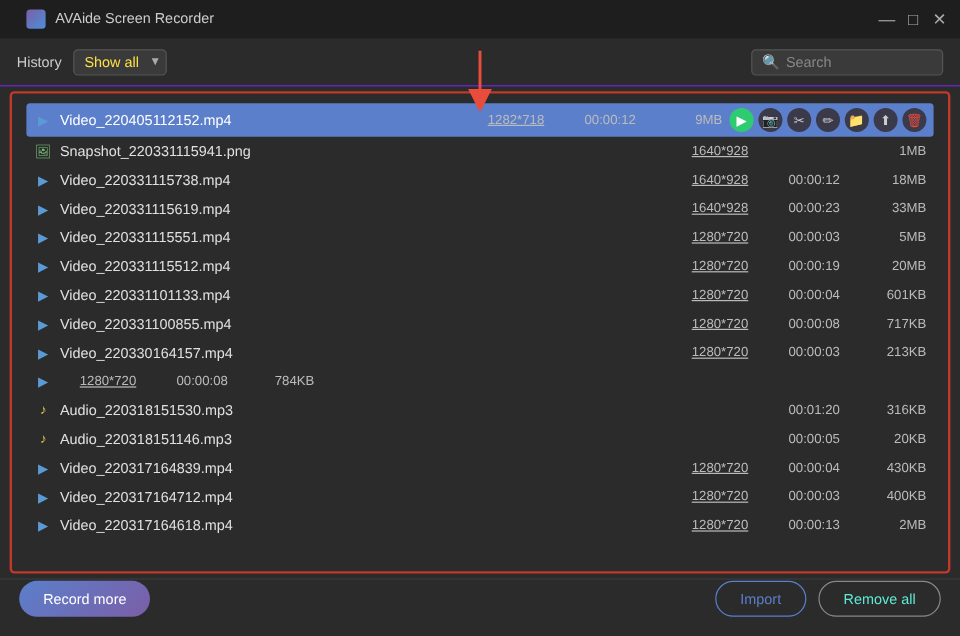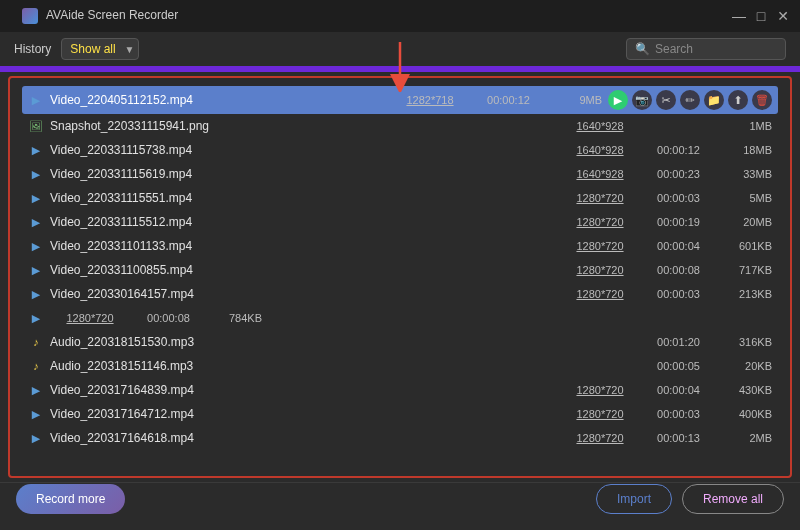--- a/index.html
+++ b/index.html
@@ -48,21 +48,21 @@
       color: #aaa;
       font-size: 14px;
     }
     .toolbar {
       height: 40px;
       background: #2b2b2b;
       display: flex;
       align-items: center;
       padding: 0 14px;
       gap: 10px;
-      border-bottom: 6px solid #6d28d9;
+      border-bottom: 1px solid #6d28d9;
     }
     .history-label {
       color: #ccc;
       font-size: 12px;
     }
     .select-wrapper {
       position: relative;
       display: flex;
       align-items: center;
     }
@@ -260,21 +260,21 @@
       border-radius: 20px;
       color: #5b7fcb;
       padding: 7px 20px;
       font-size: 12px;
       cursor: pointer;
     }
     .btn-remove {
       background: transparent;
       border: 1px solid #888;
       border-radius: 20px;
-      color: #f0abfc;
+      color: #5eead4;
       padding: 7px 20px;
       font-size: 12px;
       cursor: pointer;
     }
     
     .arrow-indicator {
       position: absolute;
       top: 42px;
       left: 380px;
       z-index: 100;

